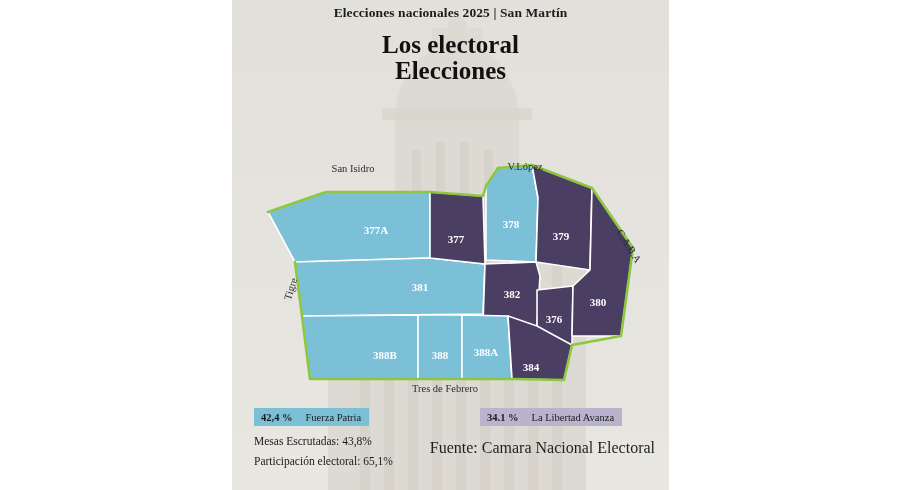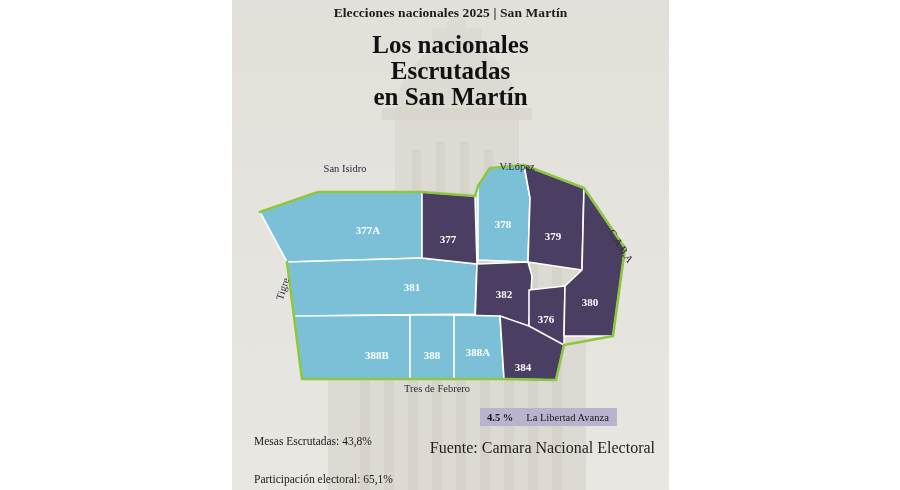--- a/index.html
+++ b/index.html
@@ -63,21 +63,21 @@
     font-family: "Liberation Serif", serif;
     font-weight: bold;
     font-size: 25px;
     line-height: 26px;
     color: #111111;
   }
   .headline span { display: block; }
 
   #mapwrap {
     position: absolute;
-    left: 0;
+    left: 8px;
     top: 140px;
     width: 437px;
     height: 265px;
   }
   svg { display: block; }
 
   .mlabel {
     font-family: "Liberation Serif", serif;
     font-size: 11px;
     fill: #ffffff;
@@ -128,21 +128,21 @@
   #legend-lla .sw-pct { background: #b9b3cd; }
   #legend-lla .sw-name { background: #b9b3cd; }
 
   .footline {
     position: absolute;
     font-family: "Liberation Serif", serif;
     font-size: 11.5px;
     color: #1a1a1a;
   }
   #mesas { left: 22px; top: 33px; }
-  #particip { left: 22px; top: 53px; margin-top: 18px; }
+  #particip { left: 22px; top: 53px; }
   #fuente {
     right: 14px;
     top: 37px;
     font-size: 16px;
     color: #1f1f1f;
   }
 </style>
 </head>
 <body>
 
@@ -184,23 +184,22 @@
       </g>
       <g fill="#cdc8be" opacity="0.8">
         <rect x="100" y="228" width="250" height="14"></rect>
         <rect x="150" y="108" width="150" height="12"></rect>
       </g>
     </svg>
 
     <div id="header">
       <div class="kicker">Elecciones nacionales 2025 | San Martín</div>
       <div class="headline">
-        <span>Los nacionales</span>
-        <span>Escrutadas</span>
-        <span>en San Martín</span>
+        <span>Los electoral</span>
+        <span>Elecciones</span>
       </div>
     </div>
 
     <div id="mapwrap">
       <svg width="437" height="265" viewBox="0 0 437 265">
 
         <g stroke="#ffffff" stroke-width="1.6" stroke-linejoin="round">
 
           <polygon fill="#7cc0d8" points="28,72 86,52 190,52 190,118 55,122"></polygon>
 
@@ -245,23 +244,27 @@
         <text class="mlabel" x="314" y="183">376</text>
         <text class="mlabel" x="145" y="219">388B</text>
         <text class="mlabel" x="200" y="219">388</text>
         <text class="mlabel" x="246" y="216">388A</text>
         <text class="mlabel" x="291" y="231">384</text>
       </svg>
     </div>
 
     <div id="legend">
 
+      <div class="swatch-row" id="legend-fp">
+        <div class="sw-pct">42,4 %</div>
+        <div class="sw-name">Fuerza Patria</div>
+      </div>
 
       <div class="swatch-row" id="legend-lla">
-        <div class="sw-pct">4.5 %</div>
+        <div class="sw-pct">34.1 %</div>
         <div class="sw-name">La Libertad Avanza</div>
       </div>
 
       <div class="footline" id="mesas">Mesas Escrutadas: 43,8%</div>
       <div class="footline" id="particip">Participación electoral: 65,1%</div>
       <div class="footline" id="fuente">Fuente: Camara Nacional Electoral</div>
     </div>
 
   </div>
 </div>

